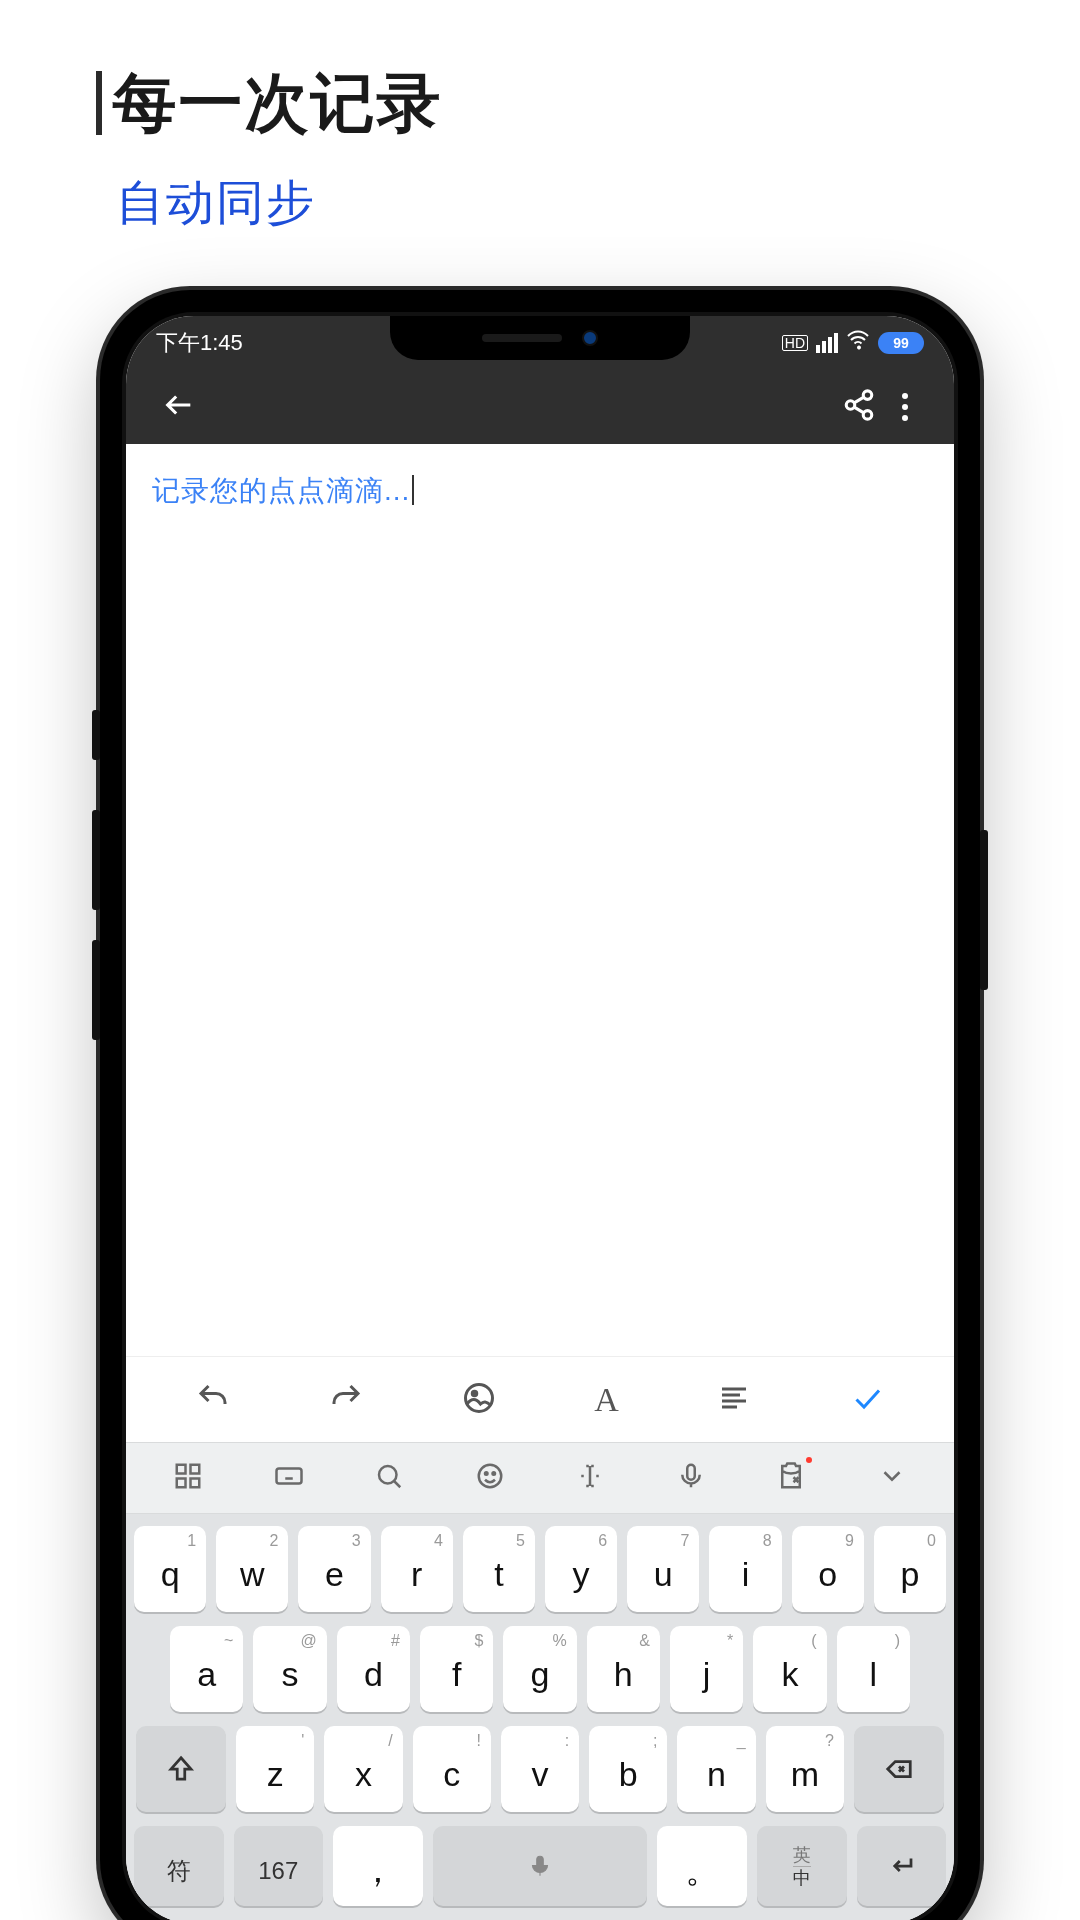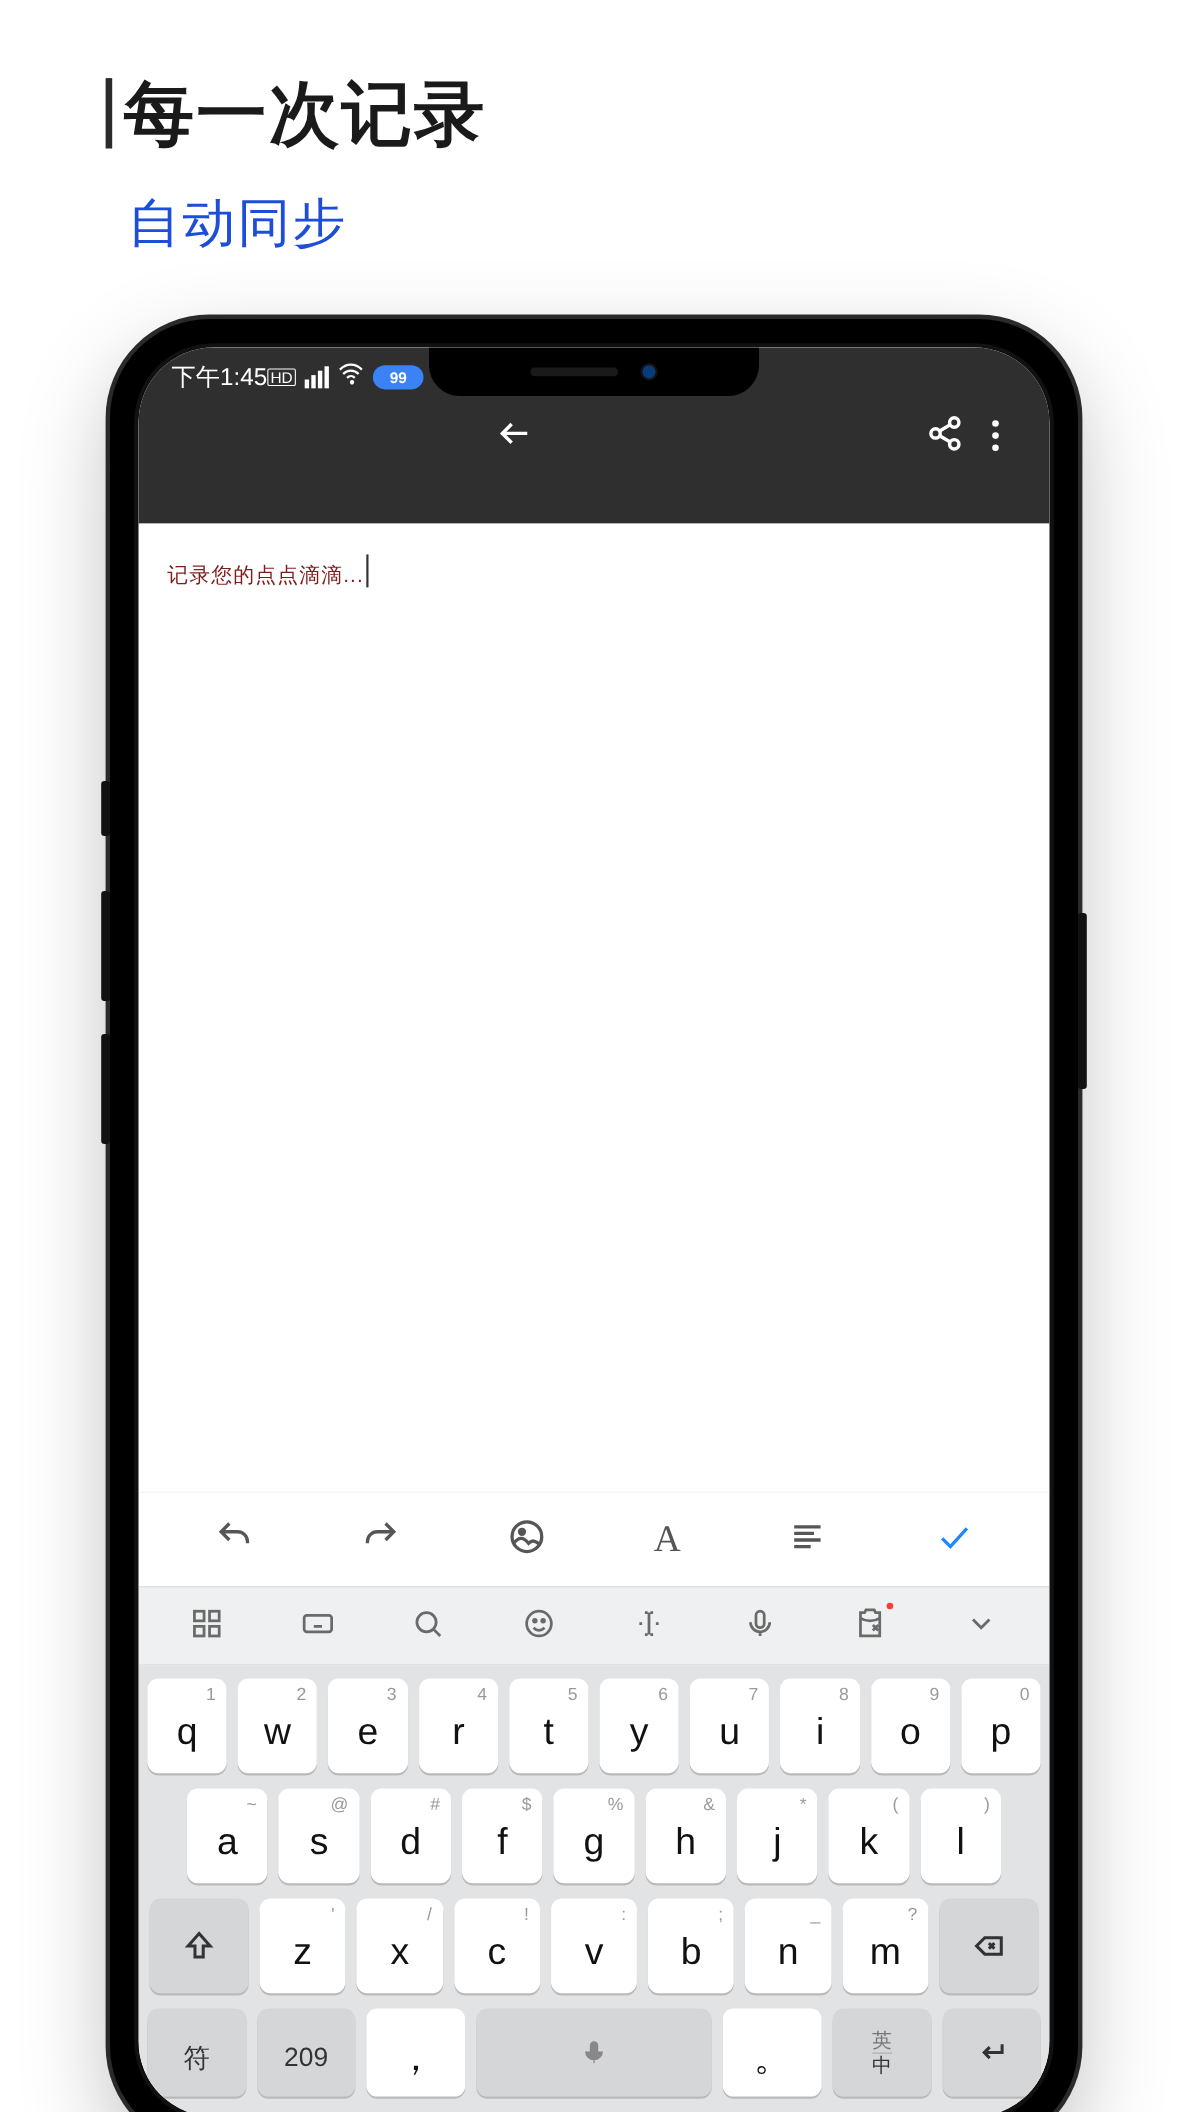--- a/index.html
+++ b/index.html
@@ -96,23 +96,24 @@
   }
   .side-btn.vol1 { left:-8px; top:520px; width:8px; height:100px; }
   .side-btn.vol2 { left:-8px; top:650px; width:8px; height:100px; }
   .side-btn.silence { left:-8px; top:420px; width:8px; height:50px; }
   .side-btn.power { right:-8px; top:540px; width:8px; height:160px; }
 
   
   .darktop {
     background: #2f2f2f;
     color:#fff;
-    height: 160px;
+    height: 128px;
     flex: 0 0 auto;
     display:flex;
+    flex-direction:column;
   }
   .statusbar {
     height: 54px;
     display:flex;
     align-items:center;
     padding: 0 30px;
     font-size: 22px;
   }
   .statusbar .time { flex:0 0 auto; }
   .statusbar .spacer { flex:1; }
@@ -143,22 +144,22 @@
   .appbar > * { margin: 0 8px; }
 
   
   .editor {
     flex: 1 1 auto;
     background:#fff;
     padding: 28px 26px;
     position:relative;
   }
   .editor .placeholder {
-    color:#7f1d1d;
-    font-size: 19px;
+    color:#3b82f6;
+    font-size: 28px;
     letter-spacing:1px;
   }
   .editor .cursor {
     display:inline-block;
     width:2px;
     height:30px;
     background:#333;
     vertical-align:-5px;
     margin-left:2px;
   }
@@ -508,21 +509,21 @@
                 <path d="M21 6H9l-6 6 6 6h12z"></path>
                 <path d="M12 10l4 4M16 10l-4 4"></path>
               </svg>
           </div>
         </div>
         <div class="kbrow row4">
           <div class="key fn">
               <span class="main">符</span>
             </div>
           <div class="key fn">
-              <span class="main">209</span>
+              <span class="main">167</span>
             </div>
           <div class="key">
               <span class="main">，</span>
             </div>
           <div class="key fn space">
             <svg viewBox="0 0 24 24">
                 <rect x="9" y="3" width="6" height="12" rx="3"></rect>
                 <path d="M5 11a7 7 0 0014 0M12 18v3"></path>
               </svg>
           </div>

